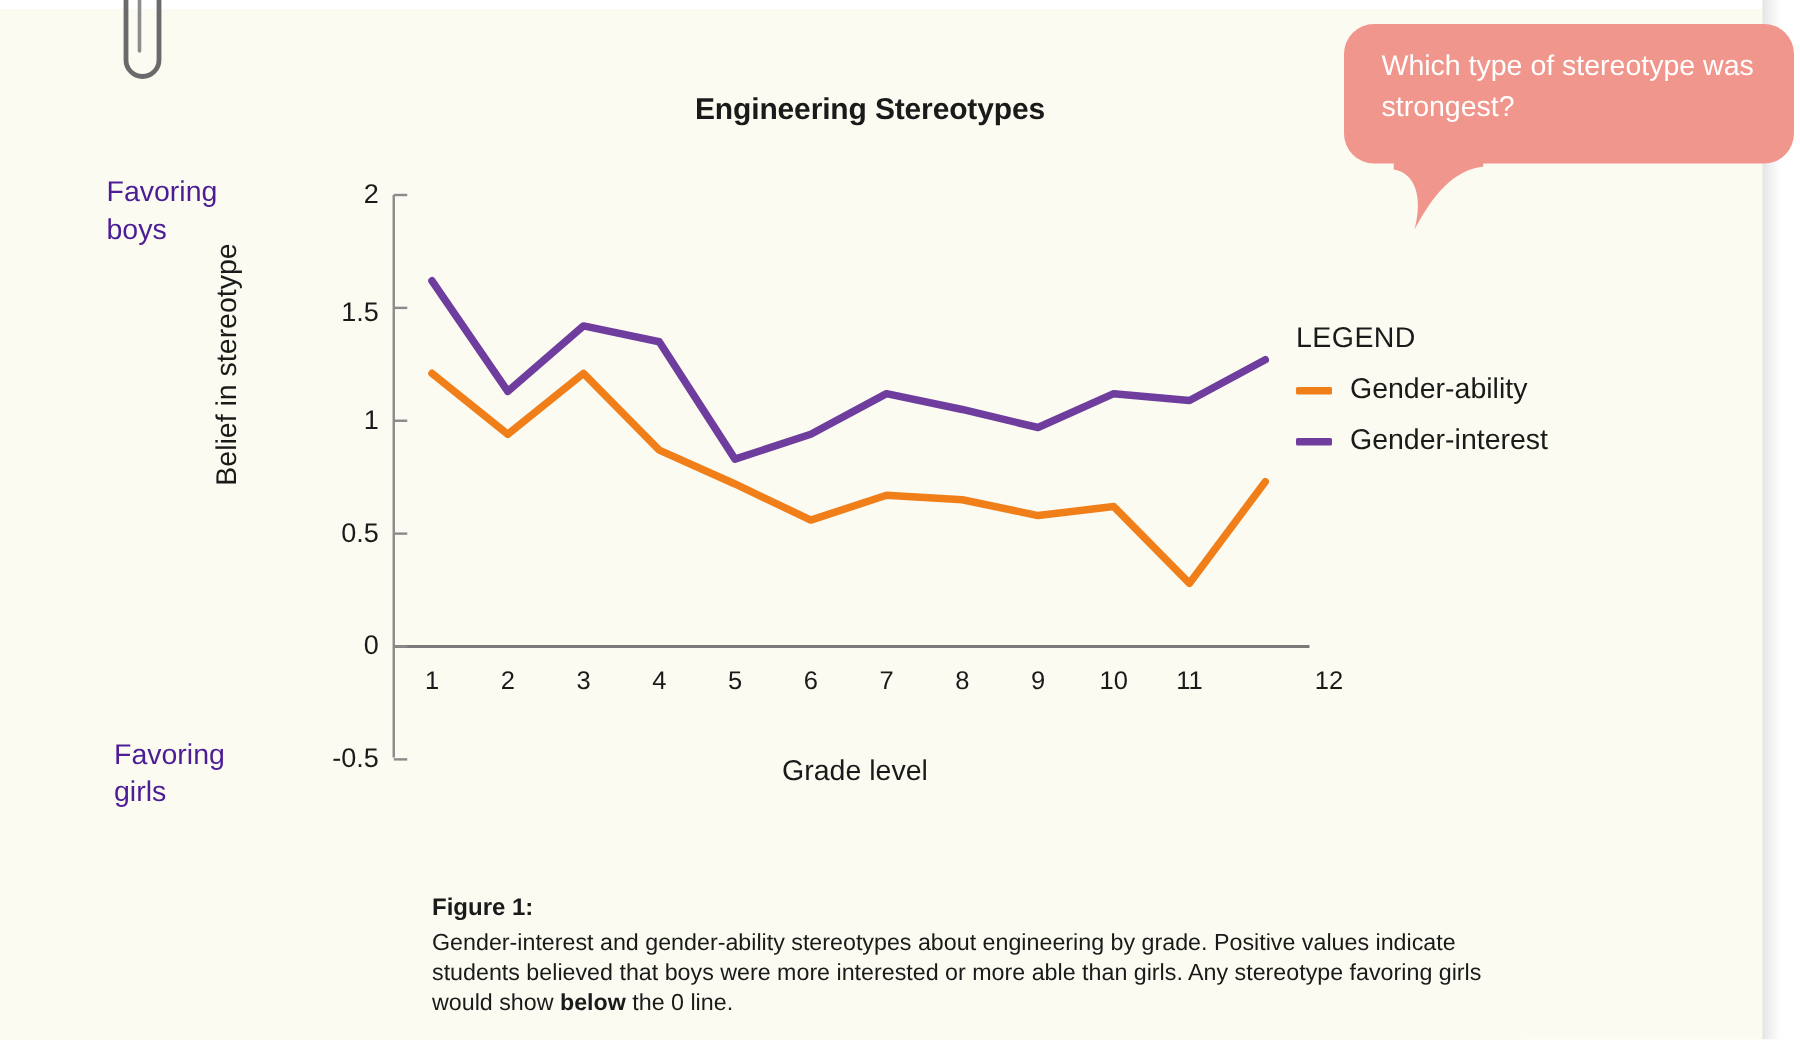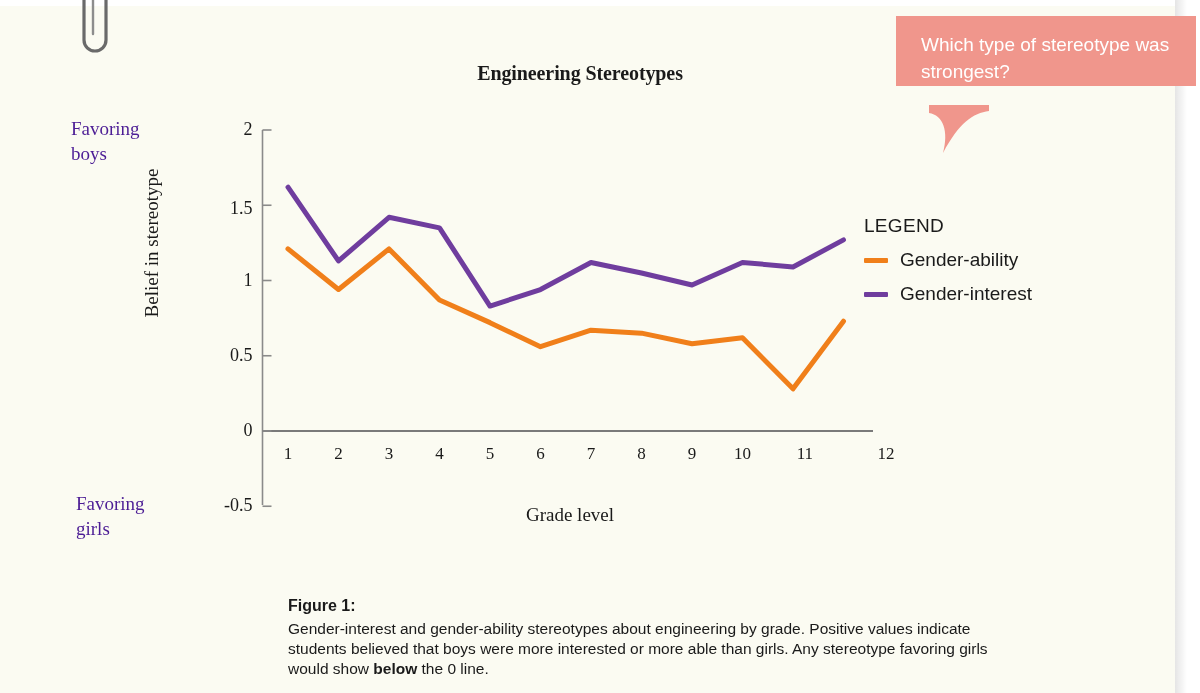--- a/index.html
+++ b/index.html
@@ -47,21 +47,21 @@
   #paperclip {
     position: absolute;
     left: 62px; top: -22px;
     width: 60px; height: 90px;
   }
 
   
   #chart-area {
     position: absolute;
     left: 0; top: 0;
-    width: 900px; height: 560px; font-family: Liberation Serif, serif;
+    width: 900px; height: 560px;
   }
   #chart-title {
     position: absolute;
     left: 300px; top: 62px;
     width: 560px;
     text-align: center;
     font-size: 20px;
     font-weight: bold;
     letter-spacing: -0.1px;
   }
@@ -139,23 +139,23 @@
     font-size: 19px;
     white-space: nowrap;
   }
 
   
   #callout {
     position: absolute;
     left: 896px;
     top: 16px;
     width: 300px;
-    height: 70px;
+    height: 93px;
     background: #f0968c;
-    border-radius: 0;
+    border-radius: 20px;
   }
   #callout-text {
     position: absolute;
     left: 25px;
     top: 15px;
     width: 256px;
     font-size: 19px;
     line-height: 27px;
     color: #ffffff;
   }
@@ -228,21 +228,21 @@
       <div class="xtick-label" style="left: 268px;">1</div>
       <div class="xtick-label" style="left: 318.5px;">2</div>
       <div class="xtick-label" style="left: 369px;">3</div>
       <div class="xtick-label" style="left: 419.5px;">4</div>
       <div class="xtick-label" style="left: 470px;">5</div>
       <div class="xtick-label" style="left: 520.5px;">6</div>
       <div class="xtick-label" style="left: 571px;">7</div>
       <div class="xtick-label" style="left: 621.5px;">8</div>
       <div class="xtick-label" style="left: 672px;">9</div>
       <div class="xtick-label" style="left: 722.5px;">10</div>
-      <div class="xtick-label" style="left: 773px; text-align: right;">11</div>
+      <div class="xtick-label" style="left: 773px;">11</div>
       <div class="xtick-label" style="left: 866px;">12</div>
     </div>
 
   <svg id="plot-svg" width="900" height="560">
     <g id="axis-lines">
       <line id="y-axis-line" x1="262.5" y1="130" x2="262.5" y2="505" stroke="#8a8a8a" stroke-width="1.6"></line>
       <line id="x-axis-zero-line" x1="262.5" y1="431" x2="873" y2="431" stroke="#7a7a7a" stroke-width="2"></line>
     </g>
     <g id="y-ticks">
         <line x1="262.5" x2="271.5" y1="130" y2="130" stroke="#8a8a8a" stroke-width="1.6"></line>

